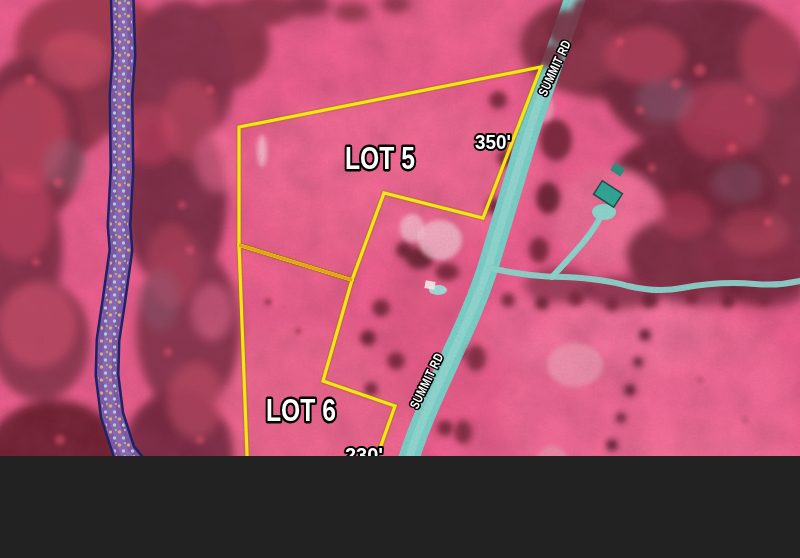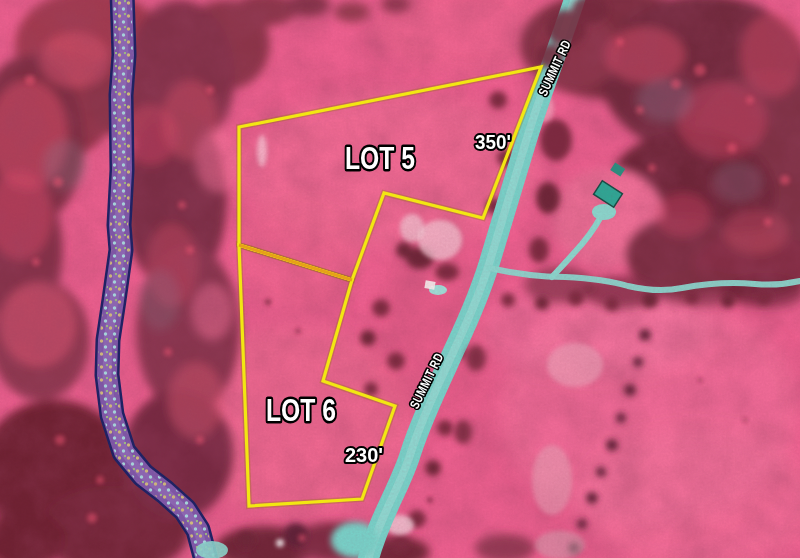--- a/index.html
+++ b/index.html
@@ -1,16 +1,16 @@
 <!DOCTYPE html>
 <html><head>
 <meta charset="utf-8">
 <style>
   html,body{margin:0;padding:0;background:#222;}
-  .stage{position:relative;width:800px;height:558px;overflow:hidden;font-family:"Liberation Sans","DejaVu Sans",sans-serif;}
+  .stage{position:relative;width:800px;height:456px;overflow:hidden;font-family:"Liberation Sans","DejaVu Sans",sans-serif;}
   svg{display:block;}
   .map-label{font-family:"Liberation Sans","DejaVu Sans",sans-serif;font-weight:bold;fill:#ffffff;stroke:#000000;paint-order:stroke;stroke-linejoin:round;text-anchor:middle;}
   .lbl-big{font-size:31px;stroke-width:5px;}
   .lbl-dim{font-size:20px;stroke-width:4px;}
   .lbl-road{font-size:13px;stroke-width:3.4px;letter-spacing:.5px;}
 </style>
 </head>
 <body>
 
 <div class="stage">

